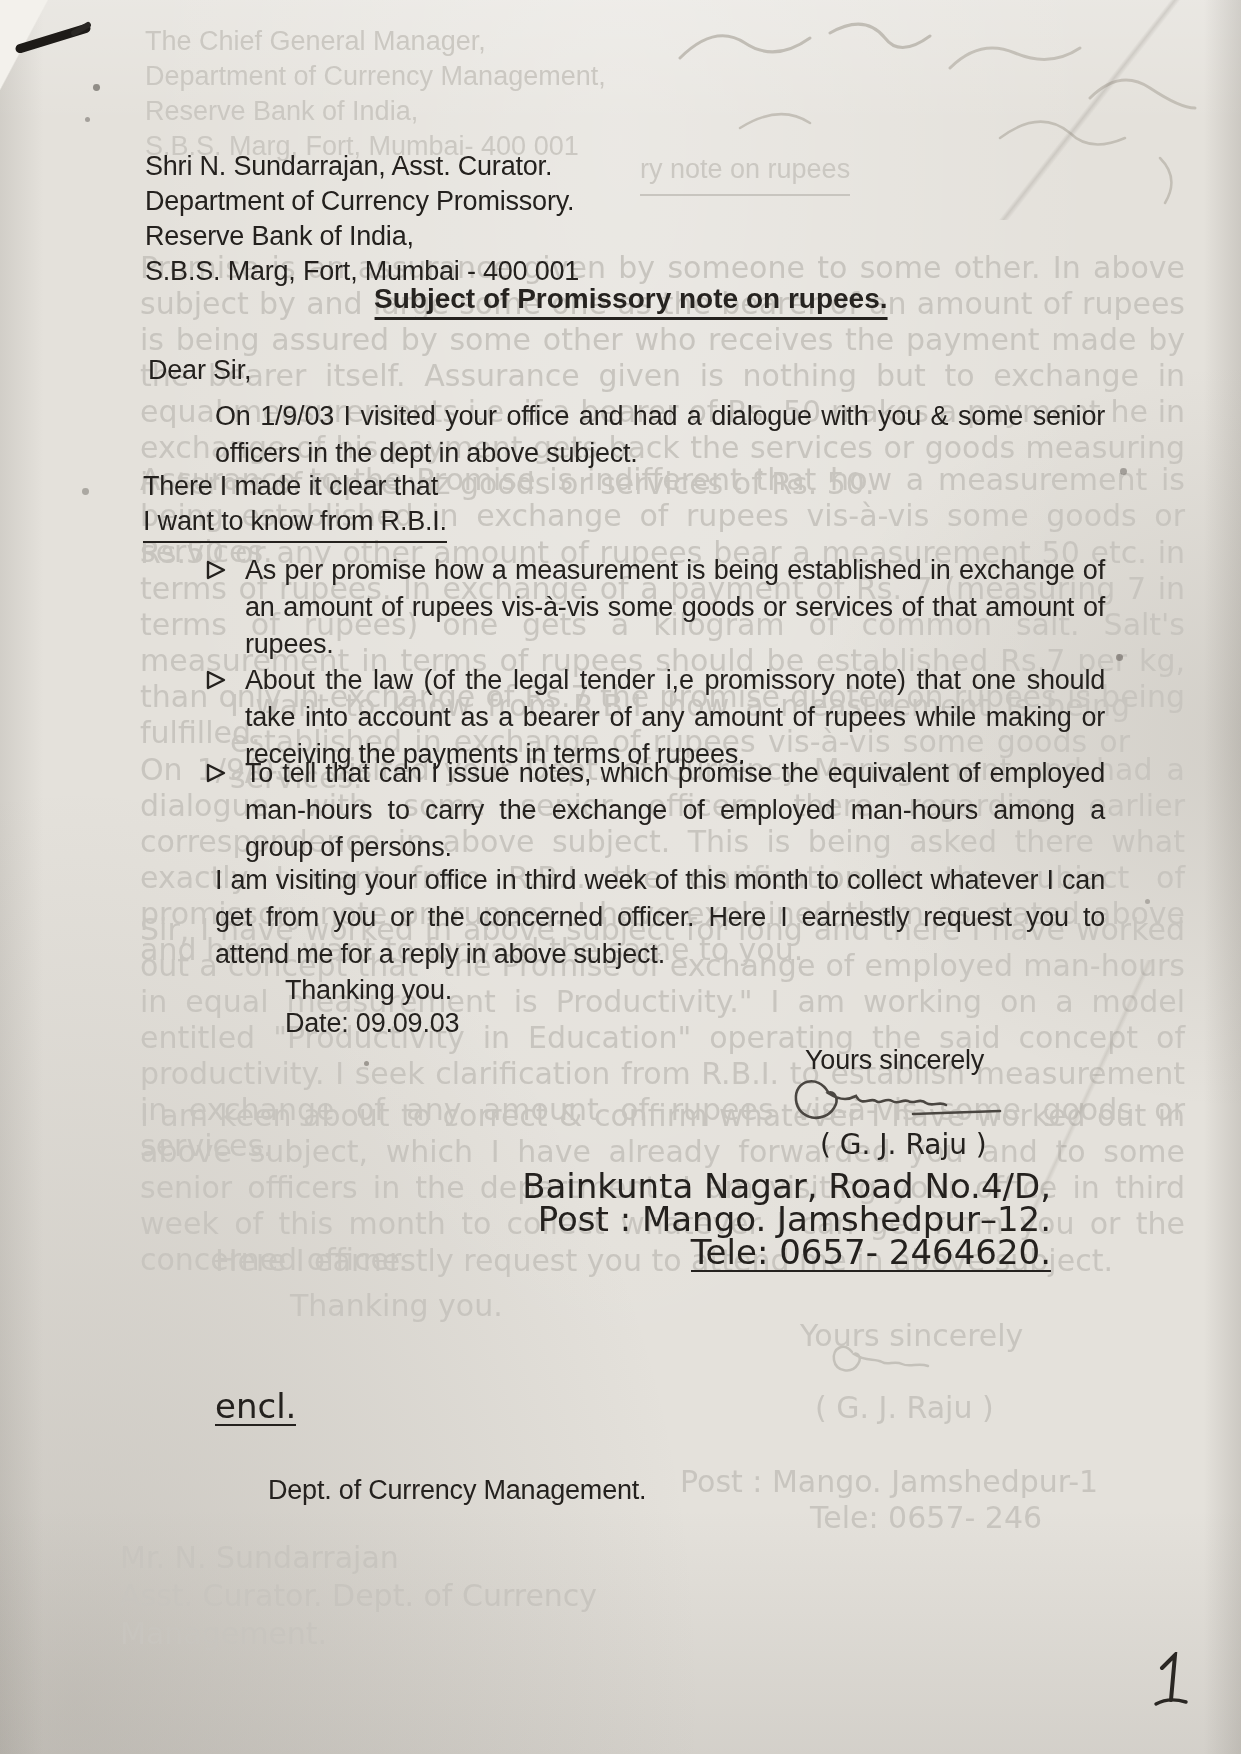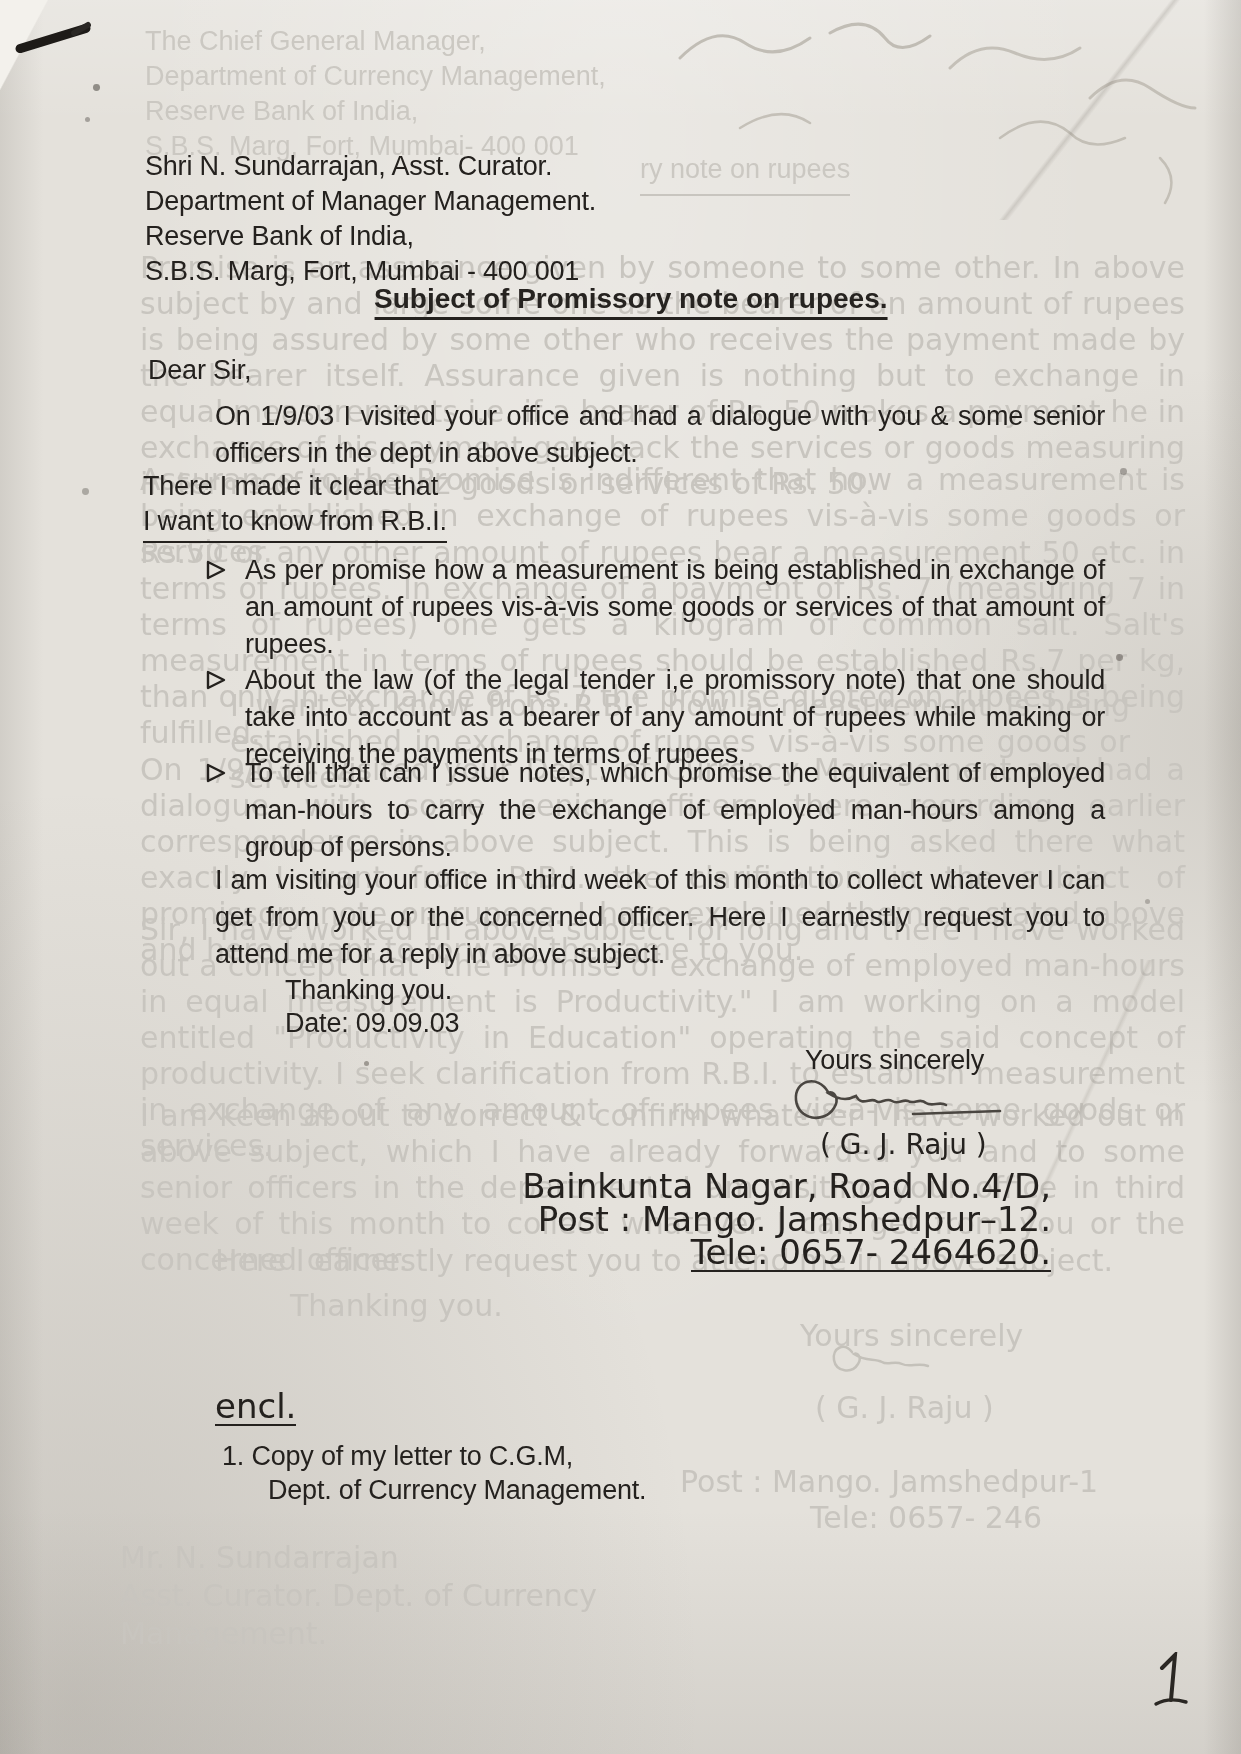--- a/index.html
+++ b/index.html
@@ -91,21 +91,21 @@
   </div>
 
   <div class="corner-white"></div>
   <div class="corner-mark"></div>
   <div class="corner-mark2"></div>
   <div class="specks"></div>
   <div class="fold-tr"></div>
   <div class="fold-mid"></div>
 
   <div class="t body-font" style="left:145px;top:148px;">Shri N. Sundarrajan, Asst. Curator.</div>
-  <div class="t body-font" style="left:145px;top:183px;">Department of Manager Management.</div>
+  <div class="t body-font" style="left:145px;top:183px;">Department of Currency Promissory.</div>
   <div class="t body-font" style="left:145px;top:218px;">Reserve Bank of India,</div>
   <div class="t body-font" style="left:145px;top:253px;">S.B.S. Marg, Fort, Mumbai - 400 001</div>
 
   <div class="t subject" style="left:50%;top:283px;transform:translateX(-48%);">Subject of Promissory note on rupees.</div>
 
   <div class="t body-font" style="left:148px;top:352px;">Dear Sir,</div>
 
   <div class="para body-font" style="left:215px;top:398px;width:890px;">On 1/9/03 I visited your office and had a dialogue with you &amp; some senior officers in the dept in above subject.</div>
 
   <div class="t body-font" style="left:143px;top:503px;"><span class="ul2">I want to know from R.B.I.</span></div>
@@ -149,21 +149,20 @@
       <path d="M125 42 L 212 39" stroke="#4a4641" stroke-width="2.6" stroke-linecap="round"></path>
     </svg>
   </div>
   <div class="t wide-font" style="left:820px;top:1128px;font-size:28px;">( G. J. Raju )</div>
 
   <div class="t wide-font" style="right:190px;top:1170px;text-align:right;">Bainkunta Nagar, Road No.4/D,</div>
   <div class="t wide-font" style="right:190px;top:1203px;text-align:right;">Post : Mango. Jamshedpur–12.</div>
   <div class="t wide-font" style="right:190px;top:1236px;text-align:left;"><span class="ul2">Tele: 0657- 2464620.</span></div>
 
   <div class="t wide-font" style="left:215px;top:1390px;"><span class="ul2">encl.</span></div>
-  <div class="t body-font" style="left:222px;top:1438px;">1. Copy of my letter to C.G.M,</div>
   <div class="t body-font" style="left:268px;top:1472px;">Dept. of Currency Management.</div>
 
   <div class="t" style="left:1148px;top:1652px;">
     <svg width="46" height="66" viewBox="0 0 46 66">
       <path d="M14 16 C19 11,24 6,27 3 L23 48" fill="none" stroke="#2a2723" stroke-width="4" stroke-linecap="round"></path>
       <path d="M8 52 C17 47,28 47,38 50" fill="none" stroke="#2a2723" stroke-width="3.4" stroke-linecap="round"></path>
     </svg>
   </div>
 
 </div>

